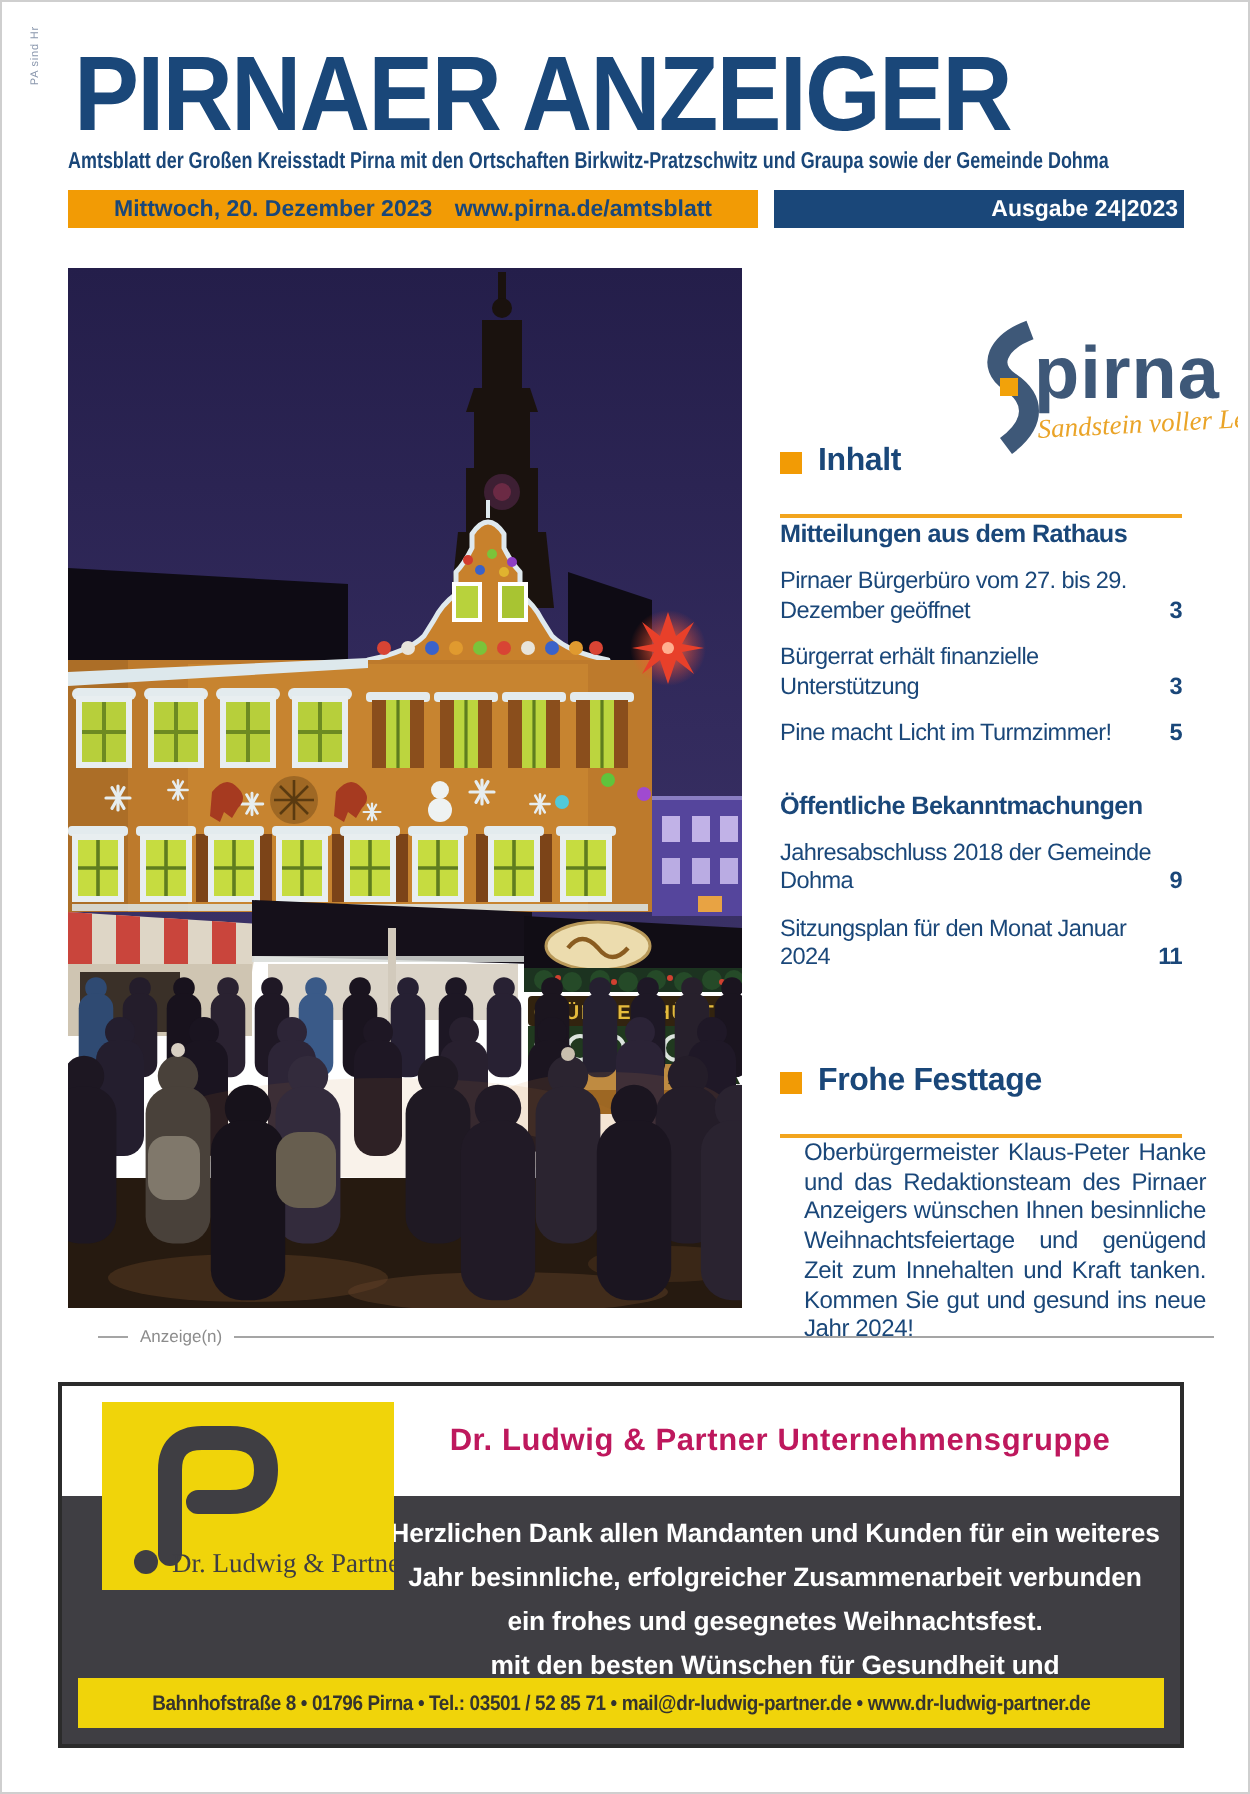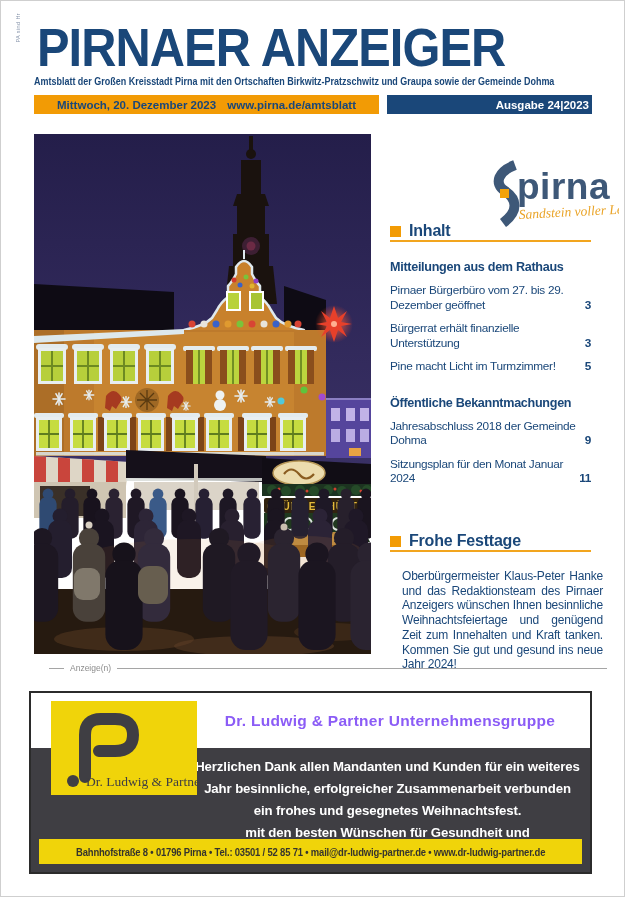--- a/index.html
+++ b/index.html
@@ -27,21 +27,21 @@
   .bar-orange{ left:33px; width:345px; background:#f29b05; color:#1a4779;
                justify-content:space-between; padding:0 23px; }
   .bar-blue{ left:386px; width:205px; background:#1a4779; color:#ffffff;
              justify-content:flex-end; padding:0 3px; }
   
   .photo{ position:absolute; left:33px; top:133px; width:337px; height:520px; }
   .photo svg{ display:block; width:100%; height:100%; }
   
   .citylogo{ position:absolute; left:458px; top:134px; width:160px; height:82px;margin-top:24px; }
   .sec-head{ position:absolute; left:389px; width:201px; display:flex; align-items:center;
-             gap:8px; padding-bottom:0; border-bottom:2px solid #f2a51e; }
+             gap:8px; padding-bottom:17px; border-bottom:2px solid #f2a51e; }
   .sec-head .sq{ width:11px; height:11px; background:#f29b05; flex:0 0 auto; }
   .sec-head .txt{ font-size:16px; font-weight:bold; color:#1a4779; letter-spacing:-.2px; }
   #inhalt-head{ top:221px; }
   #fest-head{ top:531px; }
   .toc{ position:absolute; left:389px; top:259px; width:201px; color:#1a4779;
         font-size:11.8px; letter-spacing:-.3px; }
   .toc-sec-title{ font-weight:bold; font-size:12.6px; margin-bottom:9px; }
   .toc-item{ display:flex; justify-content:space-between; align-items:flex-end;
              gap:6px; margin-bottom:9px; line-height:14.5px; cursor:pointer; }
   .toc-item .lbl{ flex:1 1 auto; }
@@ -52,21 +52,21 @@
   
   .ad-divider{ position:absolute; left:48px; top:662px; width:558px; display:flex;
                align-items:center; gap:6px; color:#8c8c8c; font-size:8.5px; }
   .ad-divider .d1{ width:15px; border-top:1px solid #a5a5a5; }
   .ad-divider .d2{ flex:1; border-top:1px solid #a5a5a5; }
   .ad{ position:absolute; left:28px; top:690px; width:563px; height:183px;
        border:2px solid #2b2b2b; background:#ffffff; box-sizing:border-box; }
   .ad-gray{ position:absolute; left:0; right:0; top:55px; bottom:0; background:#3f3e43; }
   .ad-headline{ position:absolute; left:163px; right:4px; top:0; height:55px;
                 display:flex; align-items:center; justify-content:center;
-                font-size:15.5px; font-weight:bold; color:#8b5cf6; letter-spacing:.3px;text-align:right; }
+                font-size:15.5px; font-weight:bold; color:#be185d; letter-spacing:.3px;text-align:right; }
   .ad-logo{ position:absolute; left:20px; top:8px; width:146px; height:94px;
             background:#f0d40a; z-index:2; }
   .ad-logo svg{ display:block; width:100%; height:100%; }
   .ad-msg{ position:absolute; left:160px; right:6px; top:63px; text-align:center;
            color:#ffffff; font-weight:bold; font-size:13.2px; line-height:22px;
            letter-spacing:-.1px; z-index:1; }
   .ad-addr{ position:absolute; left:8px; right:8px; bottom:8px; height:25px;
             background:#f0d40a; display:flex; align-items:center; justify-content:center;
             overflow:hidden; }
   .ad-addr span{ font-size:10.5px; font-weight:bold; color:#35342e; white-space:nowrap;

